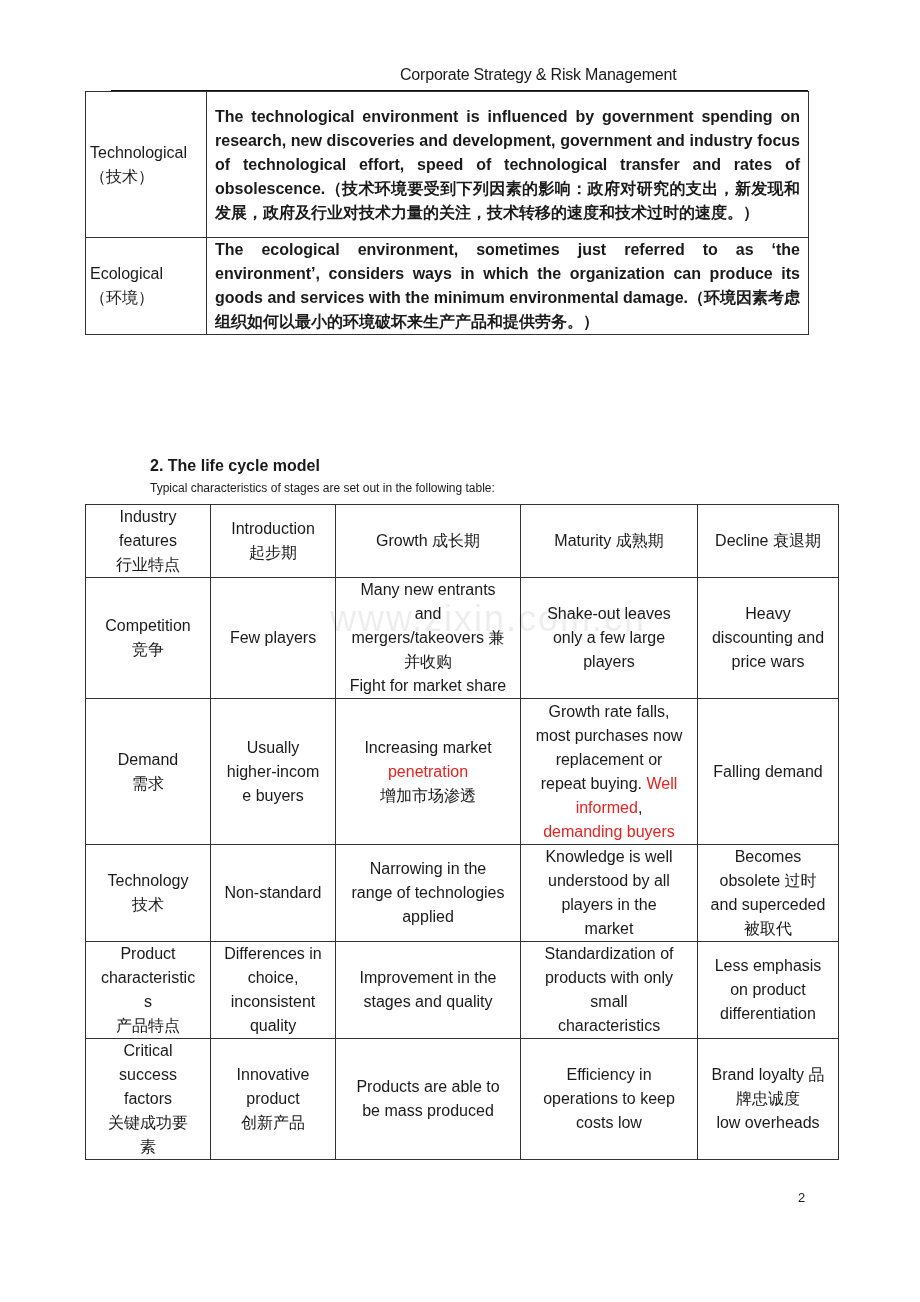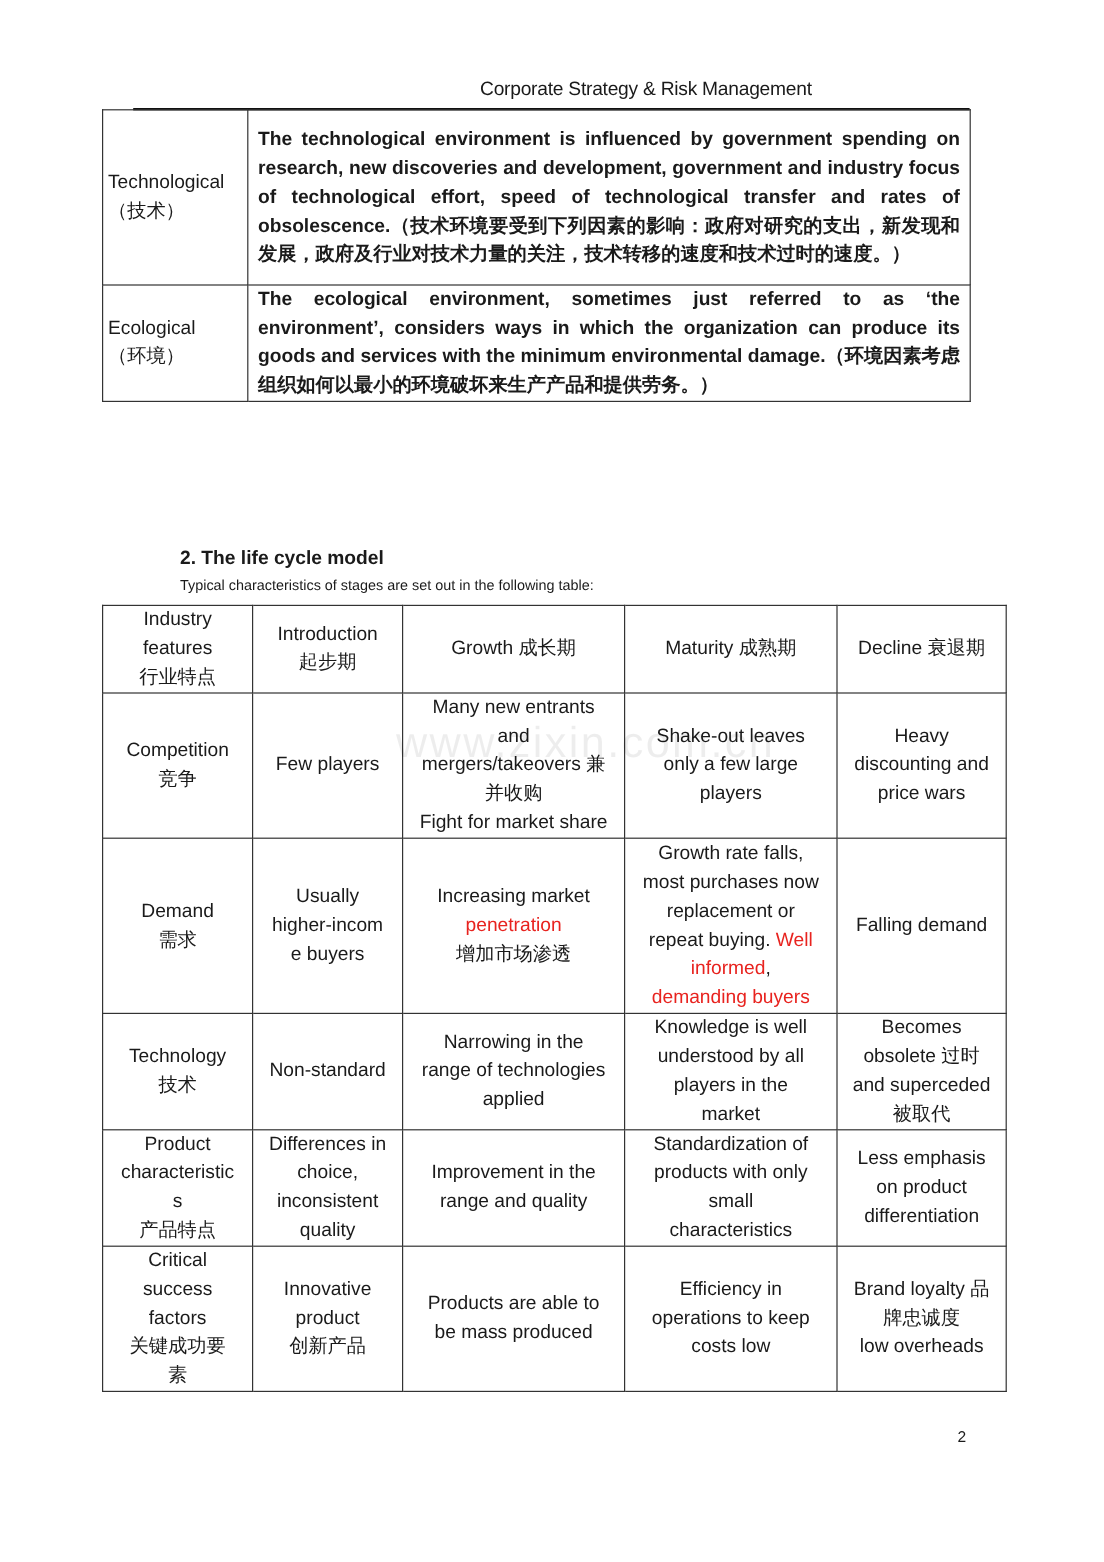--- a/index.html
+++ b/index.html
@@ -165,21 +165,21 @@
       <span>产品特点</span>
     </td>
     <td>
       <span>Differences in</span><br>
       <span>choice,</span><br>
       <span>inconsistent</span><br>
       <span>quality</span>
     </td>
     <td>
       <span>Improvement in the</span><br>
-      <span>range and quality</span>
+      <span>stages and quality</span>
     </td>
     <td>
       <span>Standardization of</span><br>
       <span>products with only</span><br>
       <span>small</span><br>
       <span>characteristics</span>
     </td>
     <td>
       <span>Less emphasis</span><br>
       <span>on product</span><br>

